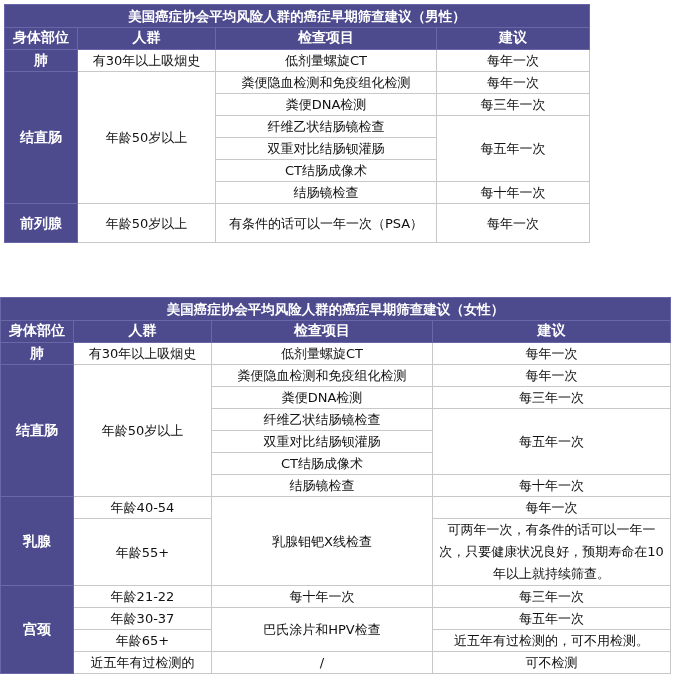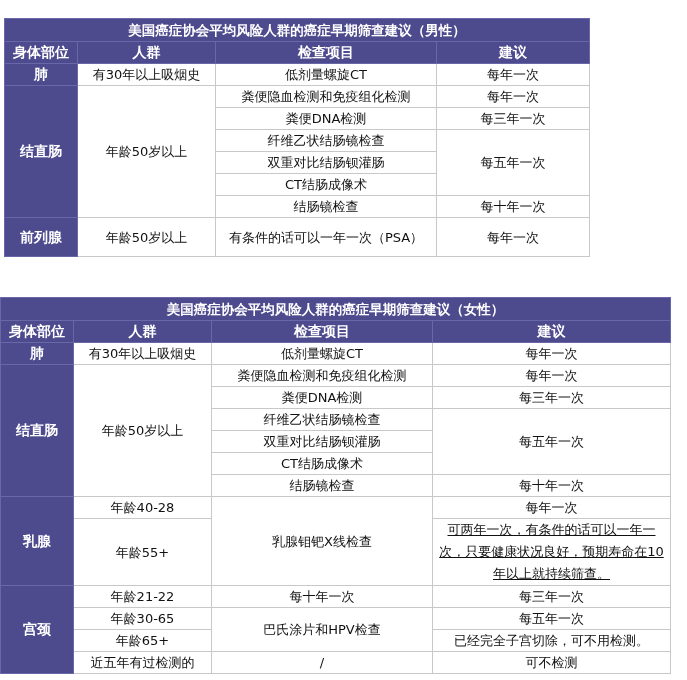--- a/index.html
+++ b/index.html
@@ -1,24 +1,24 @@
 <!DOCTYPE html>
 <html><head>
 <meta charset="utf-8">
 <style>
   html,body{margin:0;padding:0;background:#fff;}
   body{width:687px;height:680px;position:relative;font-family:"DejaVu Sans","Liberation Sans",sans-serif;overflow:hidden;}
   table{position:absolute;border-collapse:collapse;table-layout:fixed;font-size:13px;color:#111;}
   td{border:1px solid #c8c8c8;text-align:center;vertical-align:middle;padding:0 2px;line-height:21px;overflow:hidden;white-space:nowrap;}
   td.title{background:#4d4a8e;color:#fff;font-weight:bold;font-size:13.5px;border-color:#6a67a8;height:22px;}
-  td.hdr{background:#4d4a8e;color:#fff;font-weight:bold;font-size:14px;border-color:#6a67a8;height:21px;}
+  td.hdr{background:#4d4a8e;color:#fff;font-weight:bold;font-size:14px;border-color:#6a67a8;height:21px;font-family:Liberation Mono, monospace;}
   td.part{background:#4d4a8e;color:#fff;font-weight:bold;font-size:14px;border-color:#6a67a8;}
-  td.wrap{white-space:normal;line-height:22px;font-size:13px;text-decoration:underline;}
+  td.wrap{white-space:normal;line-height:22px;font-size:13px;}
   tr.r22 td{height:21px;}
-  #men{left:4px;top:18px;width:443px;}
+  #men{left:4px;top:4px;width:443px;}
   #women{left:0;top:297px;width:670px;}
 </style>
 </head>
 <body>
 
 <table id="men">
   <colgroup>
       <col style="width:73px">
       <col style="width:138px">
       <col style="width:221px">
@@ -115,42 +115,42 @@
   </tr>
   <tr class="r22">
     <td>CT结肠成像术</td>
   </tr>
   <tr class="r22">
     <td>结肠镜检查</td>
     <td>每十年一次</td>
   </tr>
   <tr class="r22">
     <td class="part" rowspan="2">乳腺</td>
-    <td>年龄40-28</td>
+    <td>年龄40-54</td>
     <td rowspan="2">乳腺钼钯X线检查</td>
     <td>每年一次</td>
   </tr>
   <tr>
     <td style="height:66px">年龄55+</td>
     <td class="wrap">可两年一次，有条件的话可以一年一次，只要健康状况良好，预期寿命在10年以上就持续筛查。</td>
   </tr>
   <tr class="r22">
     <td class="part" rowspan="4">宫颈</td>
     <td>年龄21-22</td>
     <td>每十年一次</td>
     <td>每三年一次</td>
   </tr>
   <tr class="r22">
-    <td>年龄30-65</td>
+    <td>年龄30-37</td>
     <td rowspan="2">巴氏涂片和HPV检查</td>
     <td>每五年一次</td>
   </tr>
   <tr class="r22">
     <td>年龄65+</td>
-    <td>已经完全子宫切除，可不用检测。</td>
+    <td>近五年有过检测的，可不用检测。</td>
   </tr>
   <tr class="r22">
     <td>近五年有过检测的</td>
     <td>/</td>
     <td>可不检测</td>
   </tr>
 </tbody>
   </table>
 
 </body></html>

